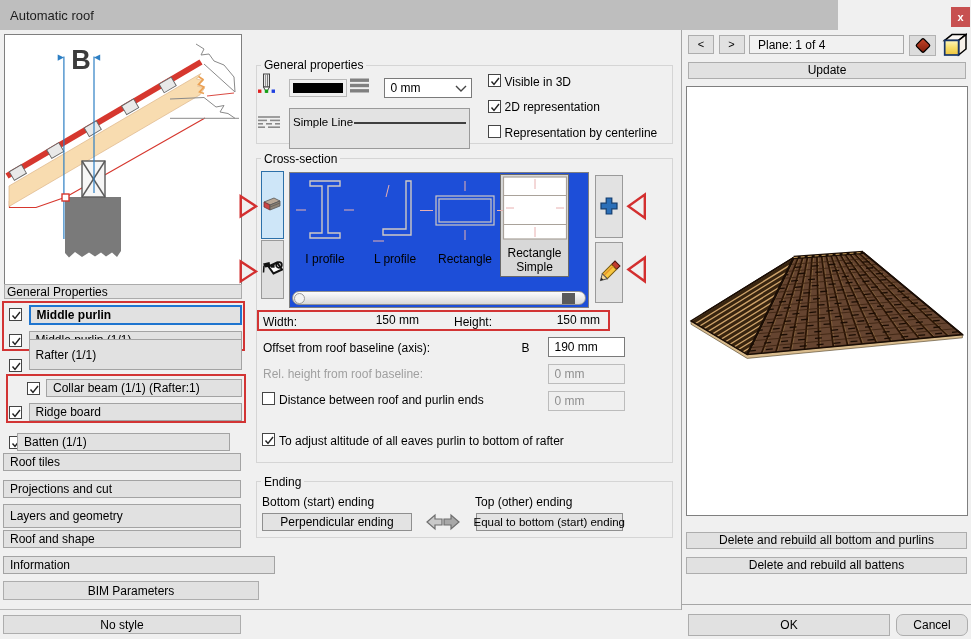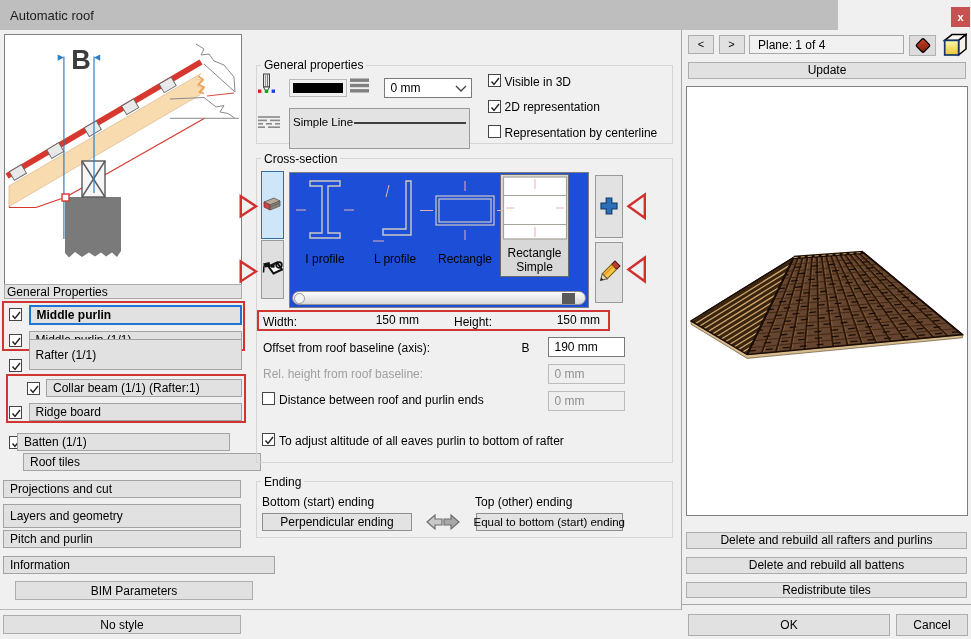--- a/index.html
+++ b/index.html
@@ -114,26 +114,26 @@
     </div>
 <div class="lbtn" style="left:28.5px;top:402.5px;width:213px;height:18.5px;">Ridge board</div>
 
 <div class="cb" style="left:9px;top:436px;">
       <svg width="13" height="13">
         <path d="M2.5,6.5 L5,9.5 L10,3" stroke="#222" stroke-width="1.4" fill="none"></path>
       </svg>
     </div>
 <div class="lbtn" style="left:17px;top:432.5px;width:213px;height:18.5px;">Batten (1/1)</div>
 
-<div class="lbtn" style="left:3px;top:452.5px;width:238px;height:18.5px;margin-left:20px;">Roof tiles</div>
+<div class="lbtn" style="left:3px;top:452.5px;width:238px;height:18.5px;">Roof tiles</div>
 <div class="lbtn" style="left:3px;top:479.5px;width:238px;height:18px;">Projections and cut</div>
 <div class="lbtn" style="left:3px;top:504px;width:238px;height:24px;">Layers and geometry</div>
-<div class="lbtn" style="left:3px;top:530px;width:238px;height:18px;">Pitch and purlin</div>
+<div class="lbtn" style="left:3px;top:530px;width:238px;height:18px;">Roof and shape</div>
 <div class="lbtn" style="left:3px;top:555.5px;width:272px;height:18.5px;">Information</div>
-<div class="btn" style="left:3px;top:581px;width:238px;height:19px;margin-left:12px;">BIM Parameters</div>
+<div class="btn" style="left:3px;top:581px;width:256px;height:19px;">BIM Parameters</div>
 
 <div class="gb" style="left:256px;top:65px;width:417px;height:79px;"></div>
 <div class="gbl" style="left:261px;top:58px;">General properties</div>
 <svg class="abs" width="22" height="24" style="left:256px;top:72px;">
   <rect x="7.5" y="2" width="6" height="13" fill="#e8e8e8" stroke="#444" stroke-width="1"></rect>
   <line x1="9.5" y1="2" x2="9.5" y2="15" stroke="#999" stroke-width="1"></line>
   <line x1="11.5" y1="2" x2="11.5" y2="15" stroke="#777" stroke-width="1"></line>
   <polygon points="7.5,15 13.5,15 10.5,20.5" fill="#fff" stroke="#444" stroke-width="1"></polygon>
   <rect x="2" y="17.5" width="3.4" height="3.4" fill="#e02020"></rect>
   <rect x="8.8" y="17.5" width="3.4" height="3.4" fill="#18a018"></rect>
@@ -453,24 +453,23 @@
 <g stroke="#1a0d05" fill="none">
 <polygon points="4.1,233.9 106.7,170.5 176.2,165.4 275.4,247.6 60.2,267.6" stroke-width="1.5"></polygon>
 <line x1="106.7" y1="170.5" x2="60.2" y2="267.6" stroke-width="2.4"></line>
 <line x1="106.7" y1="170.5" x2="176.2" y2="165.4" stroke-width="3.4"></line>
 <line x1="176.2" y1="165.4" x2="275.4" y2="247.6" stroke-width="1.5"></line>
 </g>
 <line x1="106.7" y1="170.5" x2="176.2" y2="165.4" stroke="#caa05f" stroke-width="1" stroke-dasharray="4 3"></line>
 </svg>
 </div>
 
-<div class="btn" style="left:686px;top:532px;width:281px;height:16.5px;">Delete and rebuild all rafters and purlins</div>
+<div class="btn" style="left:686px;top:532px;width:281px;height:16.5px;">Delete and rebuild all bottom and purlins</div>
 <div class="btn" style="left:686px;top:556.5px;width:281px;height:17px;">Delete and rebuild all battens</div>
-<div class="btn" style="left:686px;top:581.5px;width:281px;height:16px;">Redistribute tiles</div>
 
 <div class="abs" style="left:0;top:609px;width:681px;height:1px;background:#b9b9b9;"></div>
 <div class="abs" style="left:681px;top:30px;width:1px;height:580px;background:#a6a6a6;"></div>
 <div class="abs" style="left:681px;top:604px;width:290px;height:1px;background:#a6a6a6;"></div>
 
 <div class="btn" style="left:3px;top:615px;width:238px;height:19px;">No style</div>
 <div class="btn" style="left:688px;top:614px;width:202px;height:22px;">OK</div>
-<div class="btn" style="left:896px;top:614px;width:72px;height:22px;">Cancel</div>
+<div class="btn" style="left:896px;top:614px;width:72px;height:22px;border-radius:7px;">Cancel</div>
 </div>
 
 </body></html>

